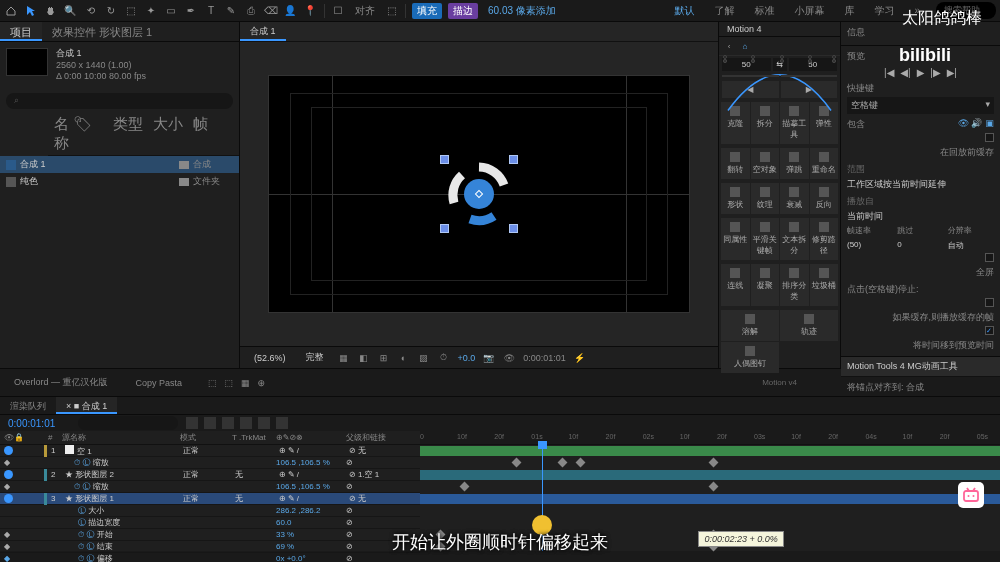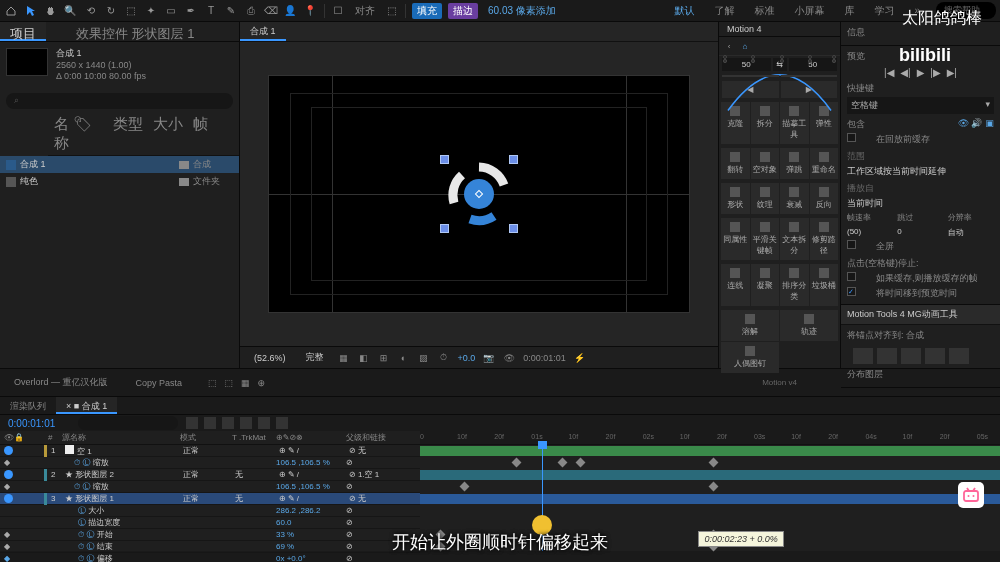--- a/index.html
+++ b/index.html
@@ -19,21 +19,21 @@
 
 .watermark { position: absolute; right: 18px; top: 8px; color: #ffffff; font-size: 16px; font-weight: 500; z-index: 100; pointer-events: none; }
 .bilibili-logo { position: absolute; right: 33px; top: 44px; z-index: 100; text-align: right; }
 .bilibili-icon { position: absolute; right: 16px; bottom: 54px; width: 26px; height: 26px; background: #fff; border-radius: 5px; display: flex; align-items: center; justify-content: center; z-index: 100; }
 
 
 .main { display: flex; height: 346px; }
 
 
 .project-panel { width: 240px; background: #1f1f1f; border-right: 1px solid #0a0a0a; display: flex; flex-direction: column; }
-.panel-tabs { display: flex; height: 20px; border-bottom: 1px solid #0a0a0a; font-size: 13px; gap: 20px; }
+.panel-tabs { display: flex; height: 20px; border-bottom: 1px solid #0a0a0a; font-size: 11px; }
 .panel-tab { padding: 3px 10px; color: #888; }
 .panel-tab.active { background: #252525; color: #ccc; border-bottom: 2px solid #3a97ff; }
 .comp-info { padding: 6px; display: flex; gap: 8px; align-items: flex-start; }
 .comp-thumb { width: 42px; height: 28px; background: #000; border: 1px solid #333; }
 .comp-meta { font-size: 9px; color: #888; line-height: 1.3; }
 .comp-meta .name { color: #ccc; }
 .proj-search { margin: 4px 6px; height: 16px; background: #161616; border-radius: 8px; padding: 2px 8px; color: #555; font-size: 9px; }
 .proj-columns { display: flex; padding: 2px 6px; font-size: 15px; color: #888; border-bottom: 1px solid #111; margin-left: 48px; }
 .proj-col { flex: 1; }
 .proj-col.narrow { flex: 0 0 40px; }
@@ -85,21 +85,21 @@
 .motion-btn .ico { width: 10px; height: 10px; background: #555; }
 .motion-footer { text-align: center; padding: 3px; color: #666; font-size: 8px; }
 
 .info-panel { flex: 1; display: flex; flex-direction: column; font-size: 9px; }
 .info-section { border-bottom: 1px solid #0a0a0a; padding: 4px 6px; }
 .info-title { color: #888; margin-bottom: 2px; font-size: 9px; }
 .info-sub { color: #ccc; font-size: 9px; }
 .playback-row { display: flex; gap: 6px; margin-top: 4px; justify-content: center; }
 .pb-btn { color: #aaa; font-size: 10px; }
 .info-dropdown { background: #161616; padding: 2px 4px; color: #aaa; margin-top: 2px; font-size: 9px; display: flex; justify-content: space-between; }
-.checkbox-row { display: flex; align-items: flex-start; gap: 20px; color: #888; font-size: 9px; margin-top: 2px; }
+.checkbox-row { display: flex; align-items: flex-end; gap: 4px; color: #888; font-size: 9px; margin-top: 2px; flex-direction: column; }
 .cb { width: 9px; height: 9px; border: 1px solid #555; background: #161616; }
 .cb.checked::after { content: '✓'; font-size: 7px; color: #3a97ff; display: block; line-height: 7px; }
 .small-grid { display: grid; grid-template-columns: repeat(3,1fr); gap: 4px; font-size: 8px; color: #888; margin-top: 2px; }
 .sub-panel-hdr { background: #2a2a2a; padding: 3px 6px; font-size: 9px; color: #ccc; border-bottom: 1px solid #111; }
 .btn-bar { display: flex; gap: 4px; padding: 4px 6px; }
 .btn-bar .sq { width: 20px; height: 16px; background: #333; }
 
 
 .mid-strip { height: 28px; background: #1a1a1a; border-top: 1px solid #0a0a0a; display: flex; align-items: center; padding: 0 8px; gap: 16px; font-size: 9px; color: #888; }
 .mid-strip .pill { padding: 2px 6px; border-radius: 2px; }

